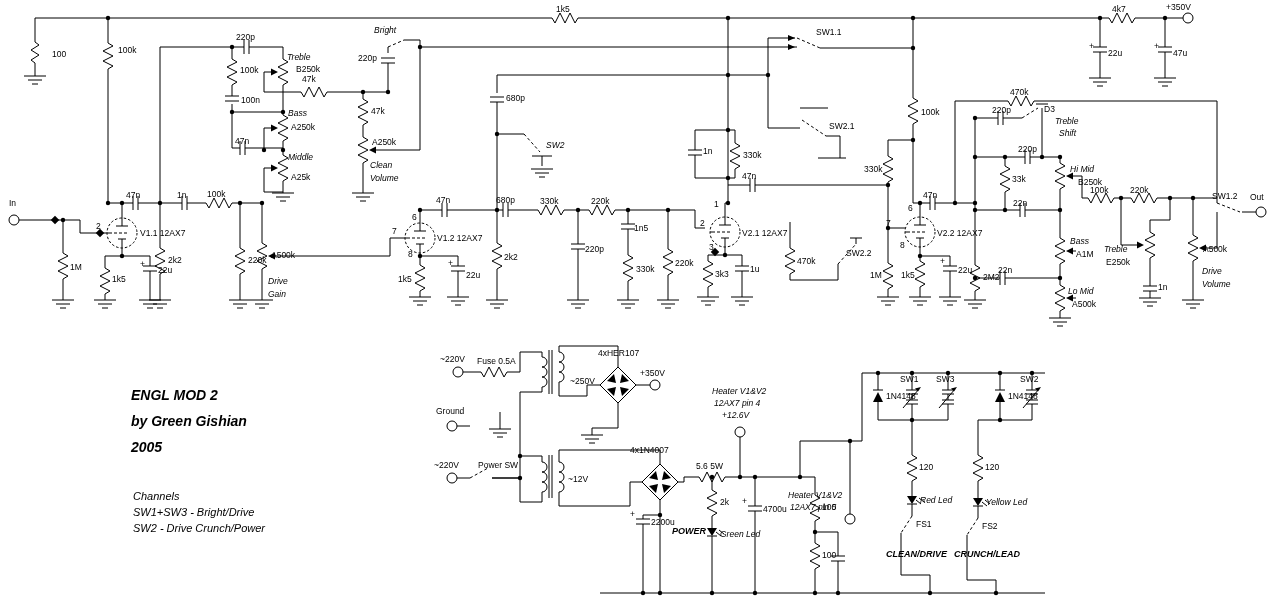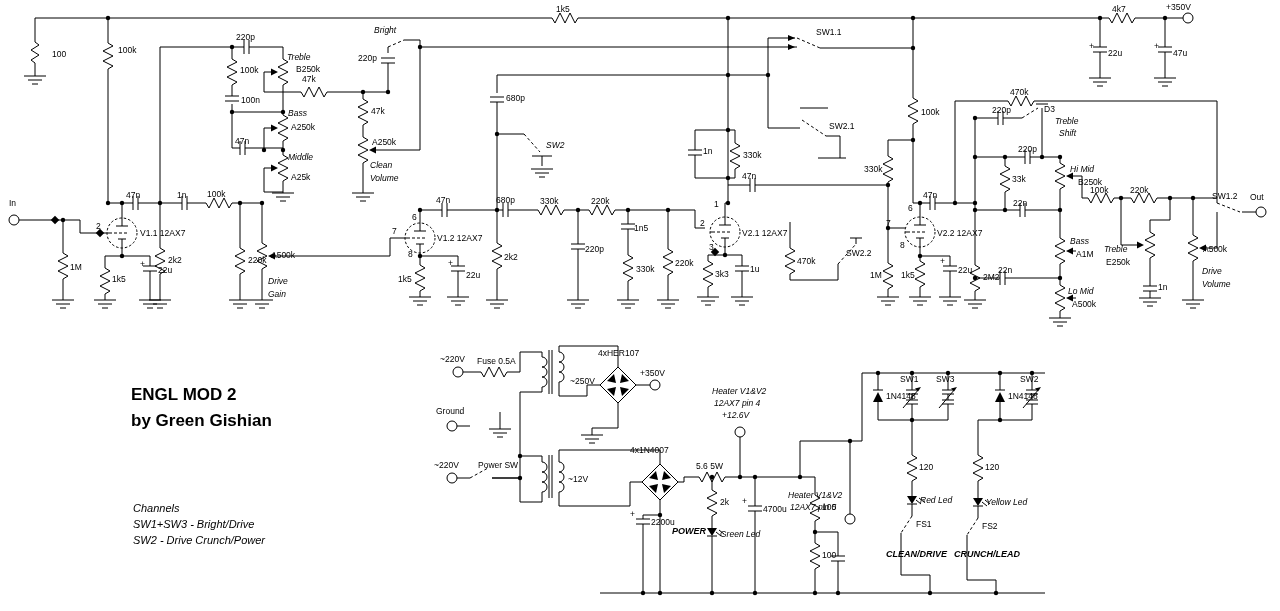--- a/index.html
+++ b/index.html
@@ -7,22 +7,22 @@
          font-family:"Liberation Sans", sans-serif;color:#000;}
   svg{position:absolute;left:0;top:0;}
   svg .w{stroke:#000;stroke-width:1;fill:none;}
   svg .wd{stroke:#000;stroke-width:1;fill:none;stroke-dasharray:3 2.5;}
   svg .f{fill:#000;stroke:none;}
   svg .dash{fill:none;stroke:#000;stroke-width:1;stroke-dasharray:2.5 2;}
   svg text{font:8.5px "Liberation Sans", sans-serif;fill:#000;}
   svg text.i{font-style:italic;}
   svg text.ib{font-style:italic;font-weight:bold;font-size:9px;}
   .titleblock{position:absolute;left:131px;top:382px;}
-  .titleblock div{font-size:17px;font-weight:bold;line-height:26px;white-space:nowrap;}
-  .legend{position:absolute;left:133px;top:488px;font-style:italic;font-size:11px;line-height:16px;margin-top:12px;}
+  .titleblock div{font-size:14px;font-weight:bold;line-height:26px;white-space:nowrap;font-style:italic;}
+  .legend{position:absolute;left:133px;top:488px;font-style:italic;font-size:11px;line-height:16px;}
   .legend div{white-space:nowrap;}
 </style>
 </head>
 <body>
 
 <div class="stage">
 
 <svg id="schem" width="1280" height="611" viewBox="0 0 1280 611">
   <defs>
     <g id="resv">
@@ -551,20 +551,21 @@
         <text x="916" y="527">FS1</text>
         <text x="982" y="529">FS2</text>
         <text x="886" y="557" class="ib">CLEAN/DRIVE</text>
         <text x="954" y="557" class="ib">CRUNCH/LEAD</text>
       </g>
 </svg>
 
 <div class="titleblock">
   <div>ENGL MOD 2</div>
   <div>by Green Gishian</div>
+  <div>2005</div>
 </div>
 
 <div class="legend">
   <div>Channels</div>
   <div>SW1+SW3 - Bright/Drive</div>
   <div>SW2 - Drive Crunch/Power</div>
 </div>
 
 </div>
 

